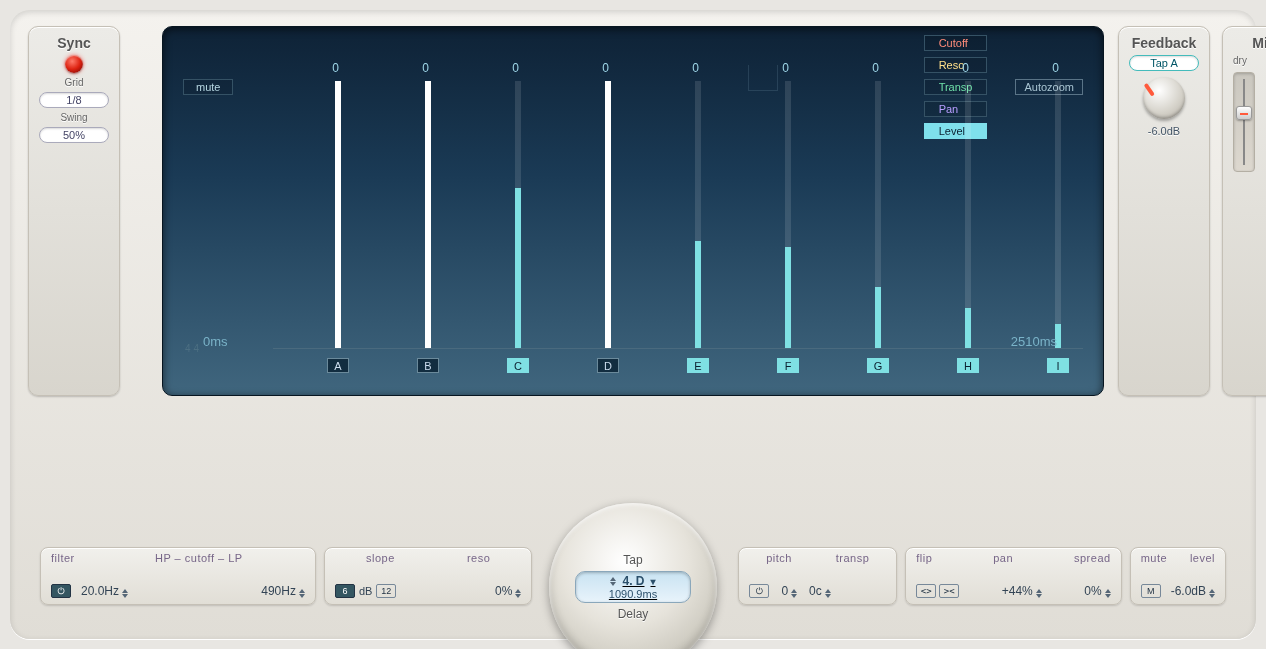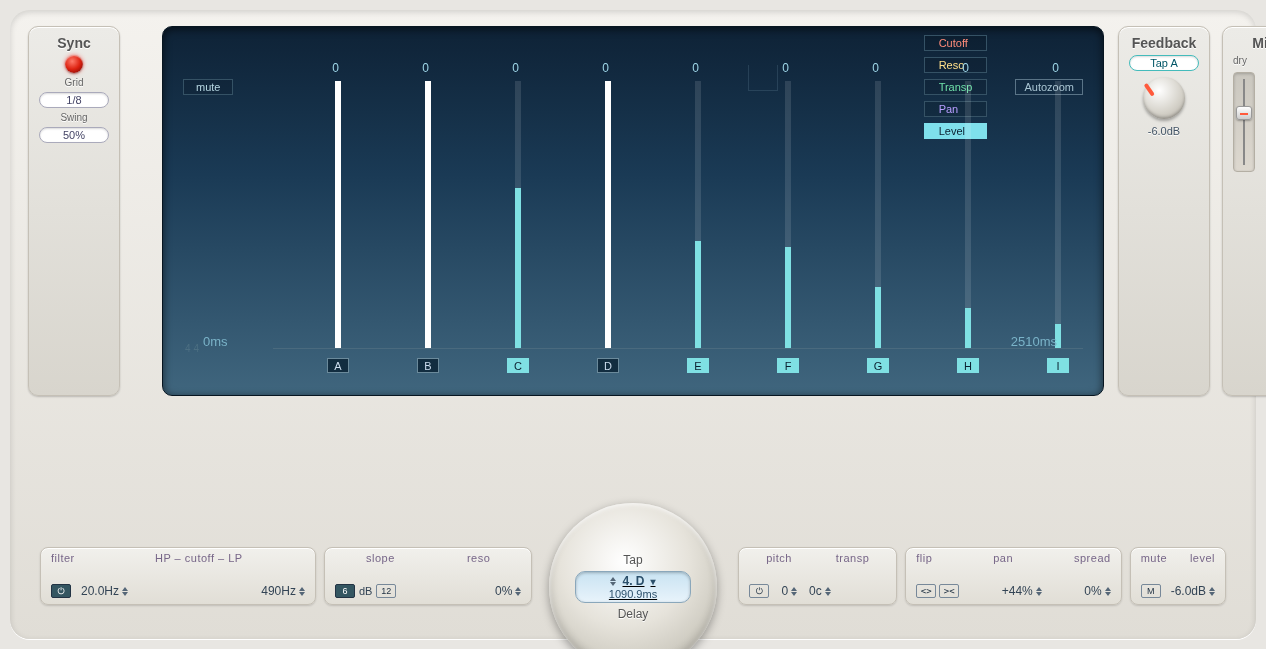--- a/index.html
+++ b/index.html
@@ -56,21 +56,21 @@
   .taplbl{font-size:12px;color:#555;text-shadow:0 1px 0 #fff;}
   .taplcd{width:116px;background:linear-gradient(#c9e3f2,#e8f3fb);border:1px solid #8aa7bb;border-radius:10px;box-shadow:inset 0 1px 3px rgba(0,0,0,.25);text-align:center;padding:2px 0;text-decoration:underline;}
   .tapbig{font-size:18px;font-weight:bold;color:#2c506b;display:flex;align-items:center;justify-content:center;gap:6px;}
   .tapms{font-size:11px;color:#2c506b;}
   .divar{font-size:10px;color:#2c506b;}
 
   .strip{position:absolute;left:0;right:0;top:36px;height:58px;display:flex;gap:8px;}
   .stripbox{background:linear-gradient(#f1f0ec,#e1ded6);border:1px solid #c5c0b6;border-radius:8px;box-shadow:inset 0 1px 0 #fff,0 1px 2px rgba(0,0,0,.15);padding:4px 10px 6px;display:flex;flex-direction:column;justify-content:space-between;}
   .srow{display:flex;align-items:center;gap:10px;}
   .shead{font-size:11px;color:#768;letter-spacing:.5px;}
-  .sval{font-size:11px;color:#345;display:flex;align-items:center;gap:3px;}
+  .sval{font-size:11px;color:#345;display:flex;align-items:flex-end;gap:3px;}
   .spinner{display:inline-flex;flex-direction:column;gap:1px;}
   .spinner span{width:0;height:0;border-left:3px solid transparent;border-right:3px solid transparent;}
   .spinner span:first-child{border-bottom:4px solid #567;}
   .spinner span:last-child{border-top:4px solid #567;}
   .tinybox{display:inline-flex;align-items:center;justify-content:center;height:14px;min-width:20px;border:1px solid #8a8;background:#dfe;font-size:9px;color:#234;border-radius:2px;cursor:pointer;padding:0 3px;}
   .tinybox.dark{background:#345661;color:#fff;border-color:#234;}
   .spacer-gap{width:190px;flex:none;}
 </style>
 </head>
 <body>

